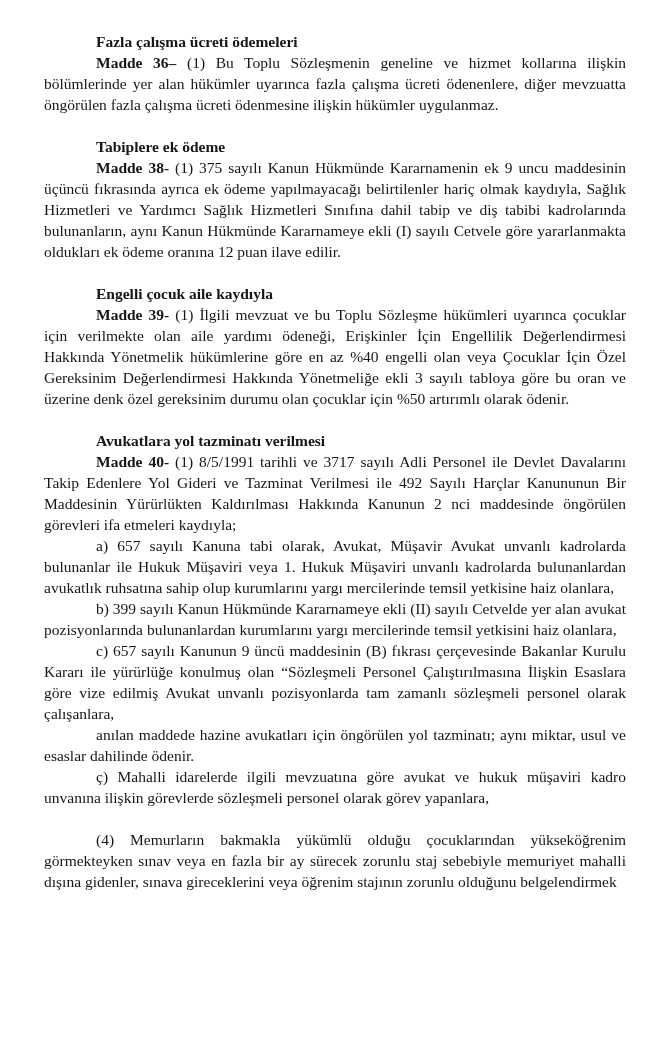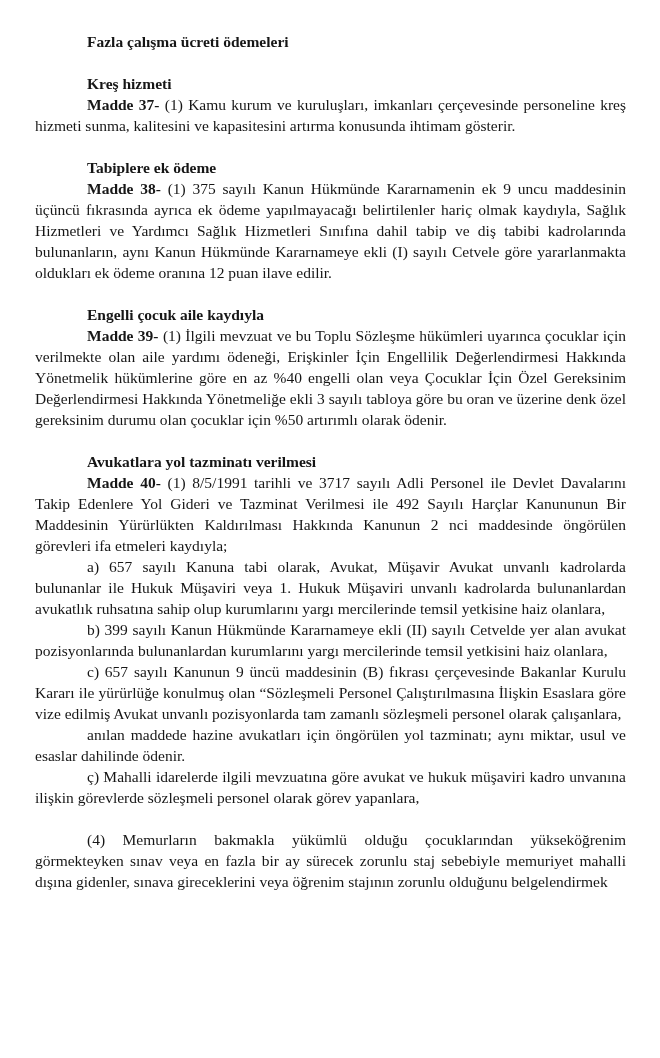--- a/index.html
+++ b/index.html
@@ -10,21 +10,21 @@
   .page {
     position: relative;
     width: 660px;
     height: 1058px;
     box-sizing: border-box;
     background: #ffffff;
     color: #161616;
     font-family: "Liberation Serif", "DejaVu Serif", serif;
     font-size: 15.5px;
     line-height: 21px;
-    padding: 31px 34px 0 35px;
+    padding: 31px 34px 0 44px;
     overflow: hidden;
   }
   .doc-section {
     margin: 0 0 21px 0;
   }
   .heading {
     margin: 0;
     font-size: 15.5px;
     font-weight: bold;
     text-indent: 52px;
@@ -39,26 +39,23 @@
     font-weight: bold;
   }
 </style>
 </head>
 <body>
 
 <div class="page">
   <div id="sections">
   <section class="doc-section">
     <h2 class="heading">Fazla çalışma ücreti ödemeleri</h2>
+  <p class="para"><b class="lead">Madde 36–</b><span> (1) Bu Toplu Sözleşmenin geneline ve hizmet kollarına ilişkin bölümlerinde yer alan hükümler uyarınca fazla çalışma ücreti ödenenlere, diğer mevzuatta öngörülen fazla çalışma ücreti ödenmesine ilişkin hükümler uygulanmaz.</span></p>
       </section>
 
-  <section class="doc-section">
-    <h2 class="heading">Kreş hizmeti</h2>
-  <p class="para"><b class="lead">Madde 37-</b><span> (1) Kamu kurum ve kuruluşları, imkanları çerçevesinde personeline kreş hizmeti sunma, kalitesini ve kapasitesini artırma konusunda ihtimam gösterir.</span></p>
-      </section>
 
   <section class="doc-section">
     <h2 class="heading">Tabiplere ek ödeme</h2>
   <p class="para"><b class="lead">Madde 38-</b><span> (1) 375 sayılı Kanun Hükmünde Kararnamenin ek 9 uncu maddesinin üçüncü fıkrasında ayrıca ek ödeme yapılmayacağı belirtilenler hariç olmak kaydıyla, Sağlık Hizmetleri ve Yardımcı Sağlık Hizmetleri Sınıfına dahil tabip ve diş tabibi kadrolarında bulunanların, aynı Kanun Hükmünde Kararnameye ekli (I) sayılı Cetvele göre yararlanmakta oldukları ek ödeme oranına 12 puan ilave edilir.</span></p>
       </section>
 
   <section class="doc-section">
     <h2 class="heading">Engelli çocuk aile kaydıyla</h2>
   <p class="para"><b class="lead">Madde 39-</b><span> (1) İlgili mevzuat ve bu Toplu Sözleşme hükümleri uyarınca çocuklar için verilmekte olan aile yardımı ödeneği, Erişkinler İçin Engellilik Değerlendirmesi Hakkında Yönetmelik hükümlerine göre en az %40 engelli olan veya Çocuklar İçin Özel Gereksinim Değerlendirmesi Hakkında Yönetmeliğe ekli 3 sayılı tabloya göre bu oran ve üzerine denk özel gereksinim durumu olan çocuklar için %50 artırımlı olarak ödenir.</span></p>
       </section>

